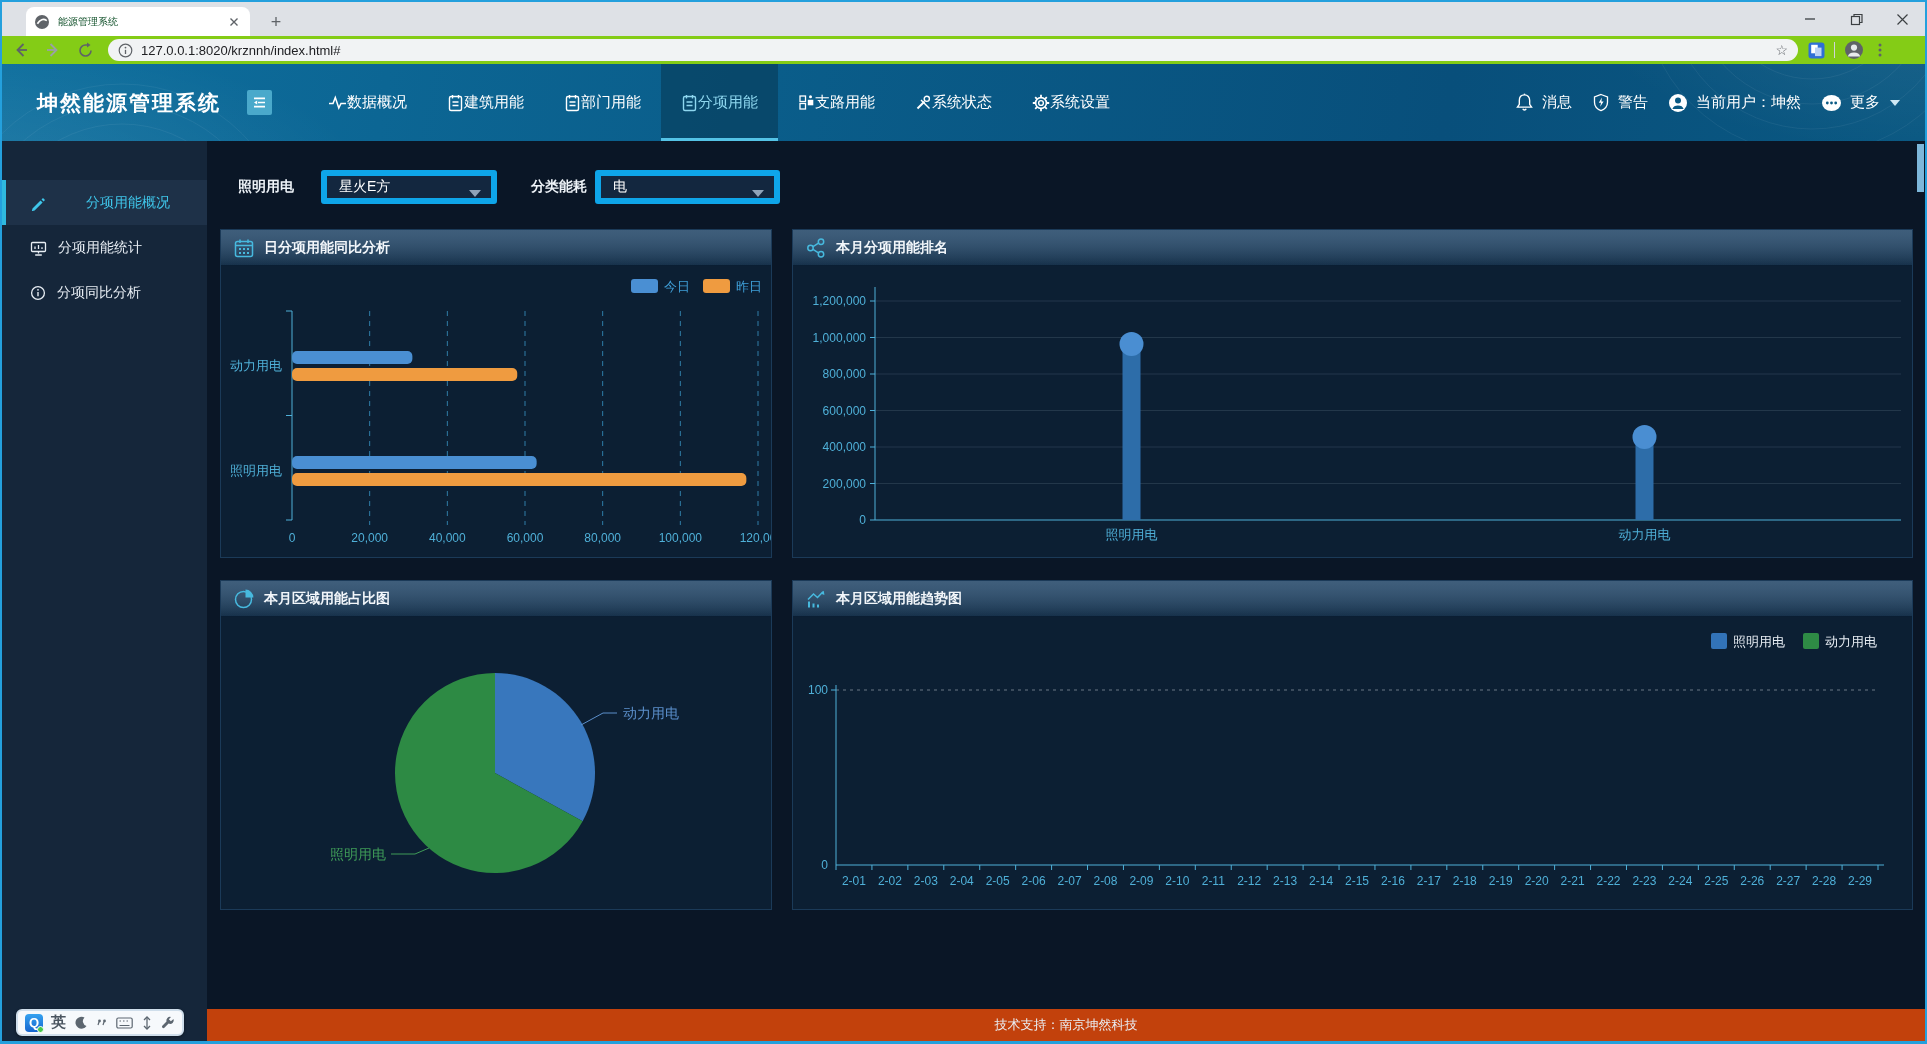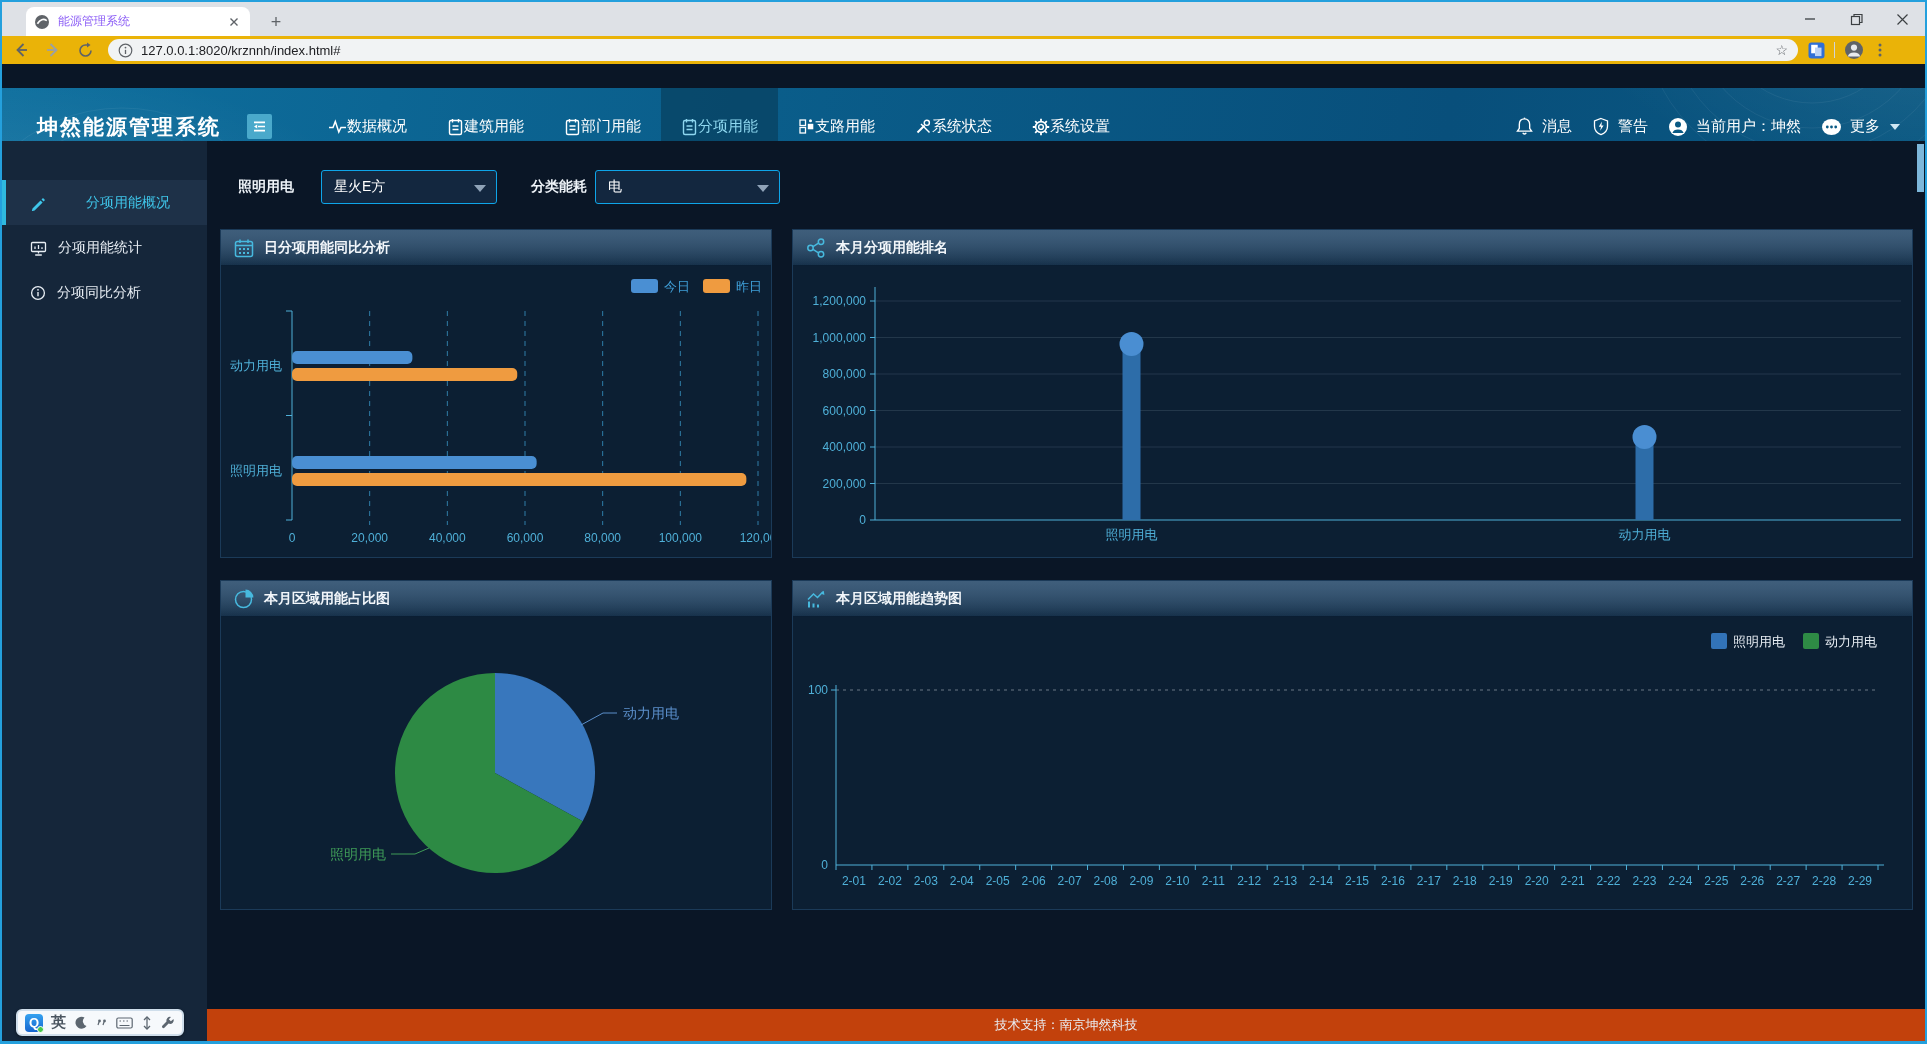--- a/index.html
+++ b/index.html
@@ -4,45 +4,45 @@
 <style>
   * { margin:0; padding:0; box-sizing:border-box; }
   html,body { width:1927px; height:1044px; font-family:"Liberation Sans", sans-serif; }
   .window { position:relative; width:1927px; height:1044px; overflow:hidden;
             border:2px solid #24a0dd; border-bottom-width:3px; background:#0a1626; }
 
   
   .tabstrip { position:relative; height:34px; background:#dee1e6; }
   .tab { position:absolute; left:24px; top:5px; width:224px; height:29px; background:#fff;
          border-radius:8px 8px 0 0; display:flex; align-items:center; padding:0 8px; }
-  .tab-title { font-size:12px; color:#8b5cf6; margin-left:8px; flex:1; white-space:nowrap; overflow:hidden; }
+  .tab-title { font-size:10px; color:#14532d; margin-left:8px; flex:1; white-space:nowrap; overflow:hidden; }
   .tab-close { width:16px; height:16px; position:relative; cursor:default; }
   .tab-close svg, .icon-btn svg { display:block; }
   .newtab { position:absolute; left:262px; top:8px; width:24px; height:24px; display:flex;
             align-items:center; justify-content:center; color:#5f6368; font-size:18px; }
   .win-controls { position:absolute; right:0; top:0; height:34px; display:flex; }
   .win-btn { width:46px; height:34px; display:flex; align-items:center; justify-content:center; }
 
-  .toolbar { position:relative; height:28px; background:#eab308; display:flex; align-items:center; }
+  .toolbar { position:relative; height:28px; background:#84cc16; display:flex; align-items:center; }
   .nav-btn { width:26px; height:24px; display:flex; align-items:center; justify-content:center; margin-left:6px; }
   .omnibox { position:relative; margin-left:10px; height:22px; width:1690px; background:#f1f3f4;
              border-radius:12px; display:flex; align-items:center; padding:0 10px; }
   .omni-url { font-size:13px; color:#202124; margin-left:8px; flex:1; }
   .omni-star { font-size:14px; color:#5f6368; }
   .chrome-right { display:flex; align-items:center; gap:9px; margin-left:10px; }
   .divider { width:1px; height:16px; background:#d0d3d7; }
 
   
   .app { position:absolute; top:62px; left:0; right:0; bottom:0; }
   .app-header { position:relative; height:77px;
     background:
       radial-gradient(ellipse 700px 260px at -3% 170%, rgba(255,255,255,0.10), transparent 62%),
       radial-gradient(ellipse 600px 240px at 101% -70%, rgba(255,255,255,0.08), transparent 60%),
       linear-gradient(100deg, #0e6f9e 0%, #0a5d8a 40%, #084f7b 75%, #0a5882 100%);
-    display:flex; align-items:center; overflow:hidden;margin-top:24px; }
+    display:flex; align-items:center; overflow:hidden; }
   .waves { position:absolute; inset:0; pointer-events:none; }
   .brand { color:#fff; font-size:21px; font-weight:bold; letter-spacing:2px; margin-left:35px; white-space:nowrap; }
   .hamburger { width:25px; height:25px; background:#4aa9cb; border-radius:2px; margin-left:26px;
                display:flex; align-items:center; justify-content:center; }
   .mainnav { display:flex; height:100%; margin-left:36px; }
   .nav-item { position:relative; height:100%; display:flex; align-items:center; padding:0 20px;
               color:#fff; font-size:15px; cursor:default; white-space:nowrap; }
   .nav-item.active { background:rgba(8,54,82,0.55); color:#8ed7ef; }
   .nav-item.active::after { content:""; position:absolute; left:0; right:0; bottom:0; height:3px; background:#54c3e6; }
   .hdr-right { position:absolute; right:25px; top:0; height:100%; display:flex; align-items:center; gap:20px; }
@@ -53,21 +53,21 @@
   
   .sidebar { position:absolute; top:77px; left:0; width:205px; bottom:0; background:#15263a; padding-top:39px; }
   .side-item { height:45px; display:flex; align-items:center; gap:11px; padding-left:24px;
                color:#e8eef4; font-size:14px; border-left:4px solid transparent; cursor:default; }
   .side-item.active { background:#1e3148; border-left-color:#2fb9e0; color:#3fc6ea;gap:40px; }
 
   
   .main { position:absolute; top:77px; left:205px; right:0; bottom:0; background:#0a1626; }
   .filters { position:absolute; top:29px; left:0; right:0; height:34px; }
   .f-label { position:absolute; top:8px; color:#eef3f8; font-size:14px; font-weight:bold; }
-  .select { position:absolute; top:0; height:34px; background:#13273f; border:1px solid #0ea5e9;
+  .select { position:absolute; top:0; height:34px; background:#13273f; border:6px solid #0ea5e9;
             border-radius:3px; color:#fff; font-size:14px; display:flex; align-items:center;
             padding:0 12px; cursor:default; }
   .select .sel-caret { position:absolute; right:10px; top:14px; width:0; height:0;
             border-left:6px solid transparent; border-right:6px solid transparent; border-top:7px solid #8fa3b8; }
 
   .panel { position:absolute; background:#0c1f33; border:1px solid #1b3a58; }
   .panel-hd { height:36px; display:flex; align-items:center; gap:9px; padding-left:12px;
               background:linear-gradient(180deg,#3f5e7b 0%, #28476400 115%), linear-gradient(180deg,#2c4b68,#112b44);
               border-bottom:1px solid #0a1e33; }
   .panel-hd .p-title { color:#f2f6fa; font-size:14px; font-weight:bold; }

